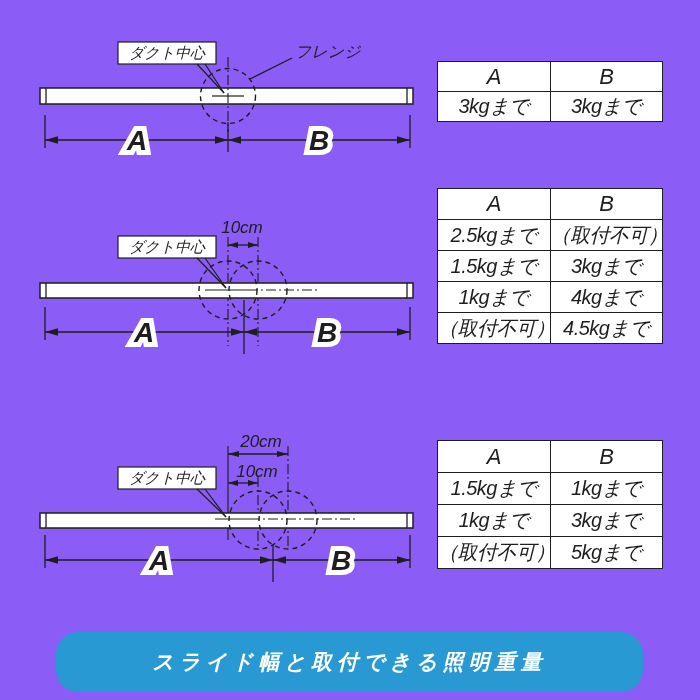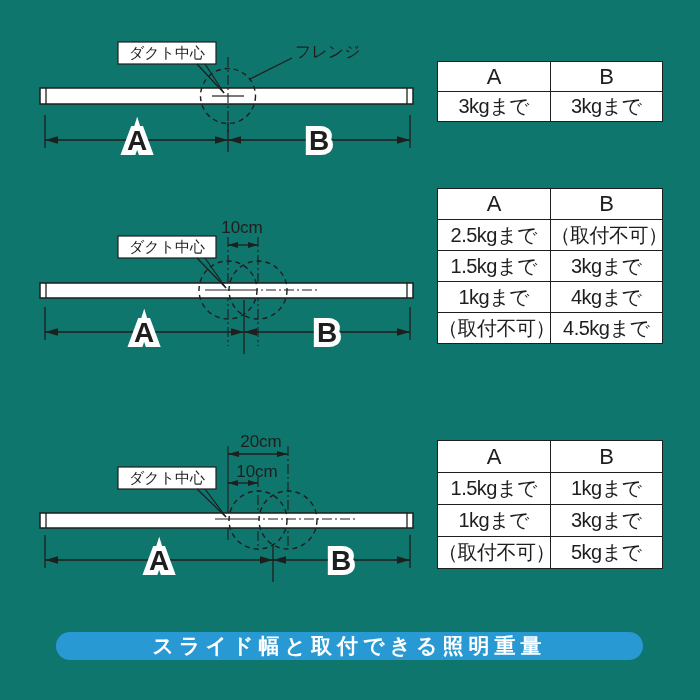--- a/index.html
+++ b/index.html
@@ -1,19 +1,20 @@
 <!DOCTYPE html>
 <html><head>
 <meta charset="utf-8">
 <style>
   html,body { margin:0; padding:0; background:#ffffff; }
   #page {
-    position:relative; width:700px; height:700px; background:#0f766e;
+    position:relative; width:700px; height:700px; background:#8b5cf6;
     font-family:"Liberation Sans","DejaVu Sans",sans-serif; color:#1e1e1e;
     overflow:hidden;
+    font-style:italic;
   }
   svg text {
     font-family:"Liberation Sans","DejaVu Sans",sans-serif;
     fill:#1e1e1e;
   }
   #diagram-layer { position:absolute; left:0; top:0; }
   .tbl {
     position:absolute; border-collapse:collapse; table-layout:fixed;
     background:#ffffff; font-size:20px; color:#1e1e1e;
   }
@@ -23,21 +24,21 @@
     letter-spacing:-0.5px;
   }
   .tbl th { font-size:22px; }
   #tbl-1 { left:437px; top:61px;  width:226px; }
   #tbl-1 th { height:29px; } #tbl-1 td { height:29px; }
   #tbl-2 { left:437px; top:188px; width:226px; }
   #tbl-2 th { height:30px; } #tbl-2 td { height:30px; }
   #tbl-3 { left:437px; top:440px; width:226px; }
   #tbl-3 th { height:31px; } #tbl-3 td { height:31px; }
   #banner {
-    position:absolute; left:56px; top:632px; width:587px; height:28px;
+    position:absolute; left:56px; top:632px; width:587px; height:60px;
     background:#2899D3; border-radius:22px;
     display:flex; align-items:center; justify-content:center;
   }
   #banner .banner-text {
     color:#ffffff; font-size:21px; font-weight:700; letter-spacing:5px;
     white-space:nowrap;
   }
 </style>
 </head>
 <body>

